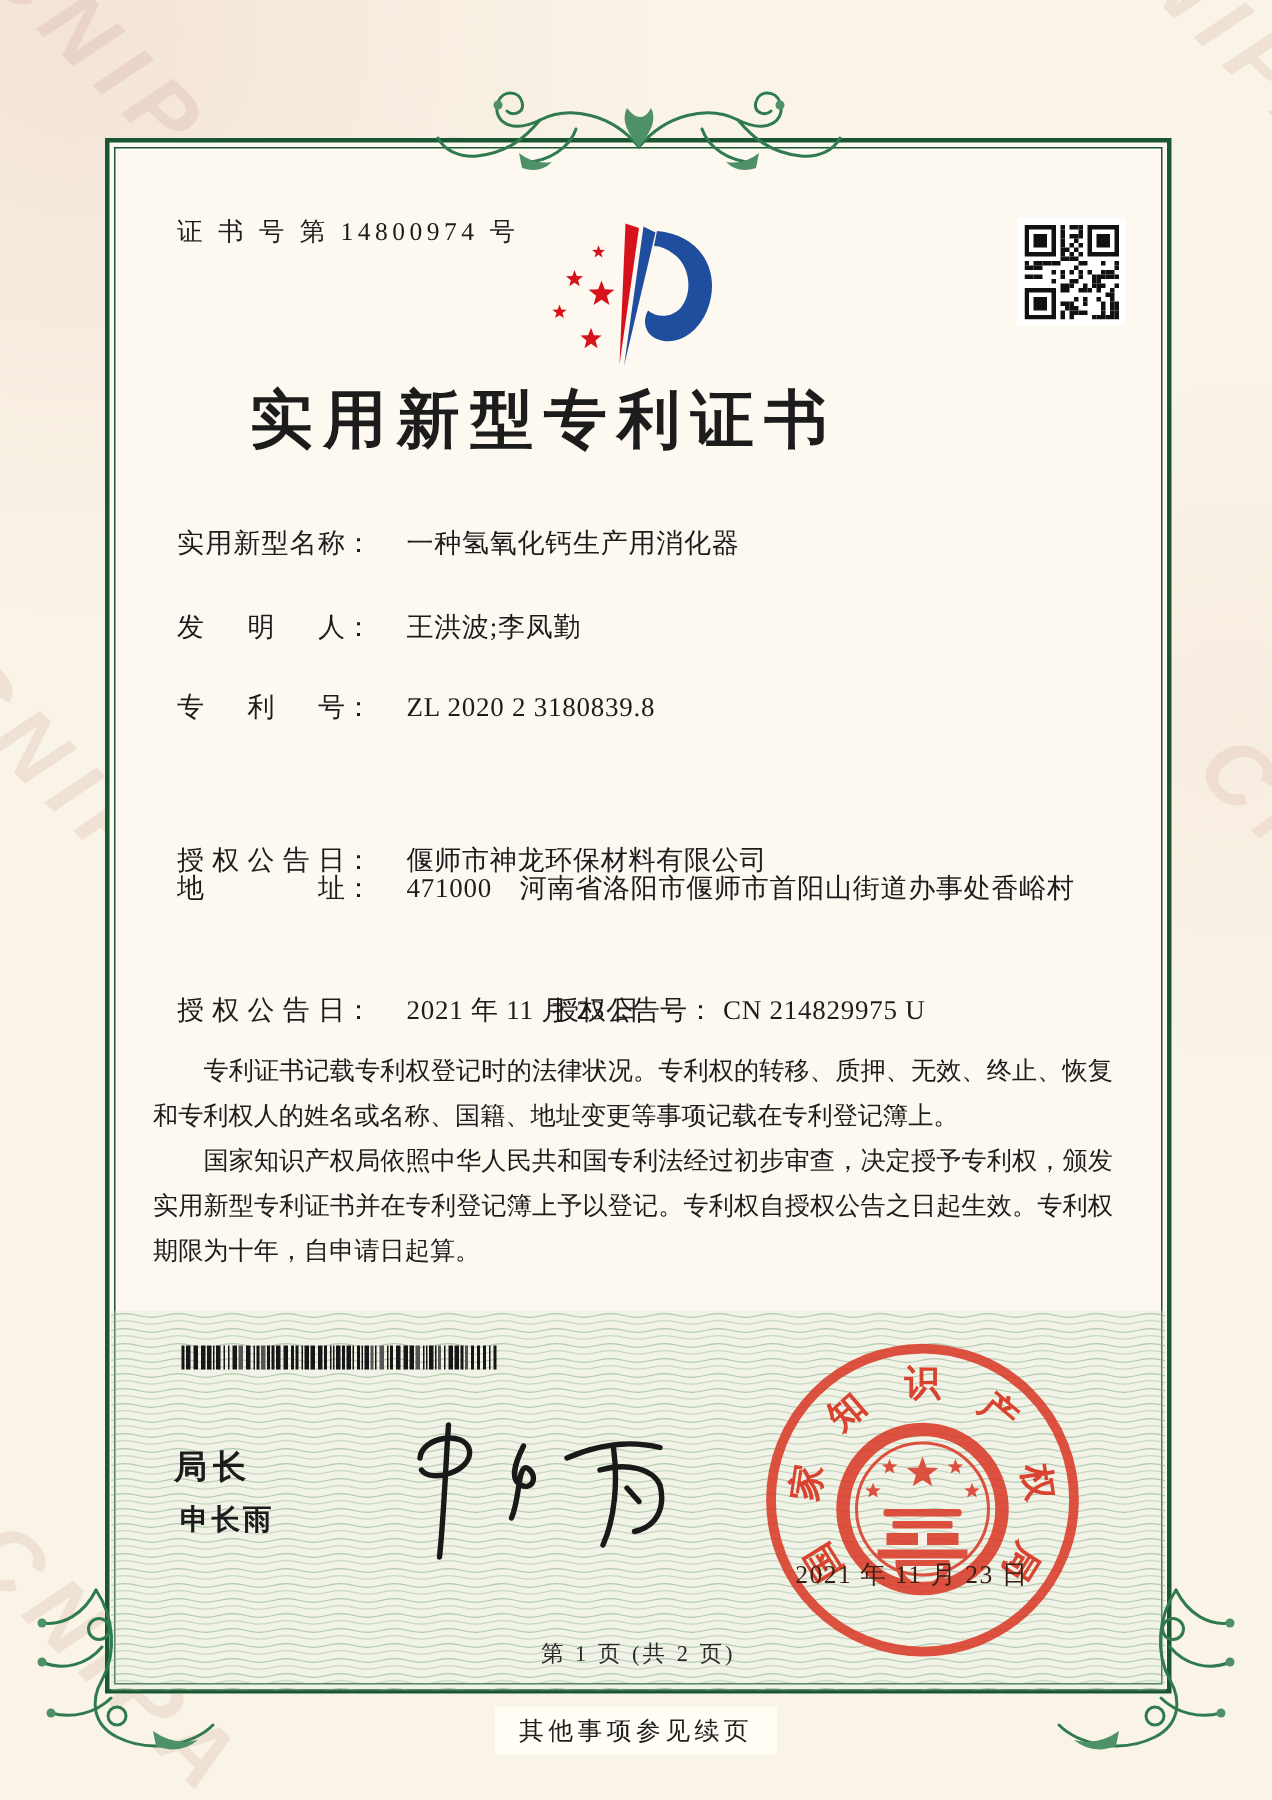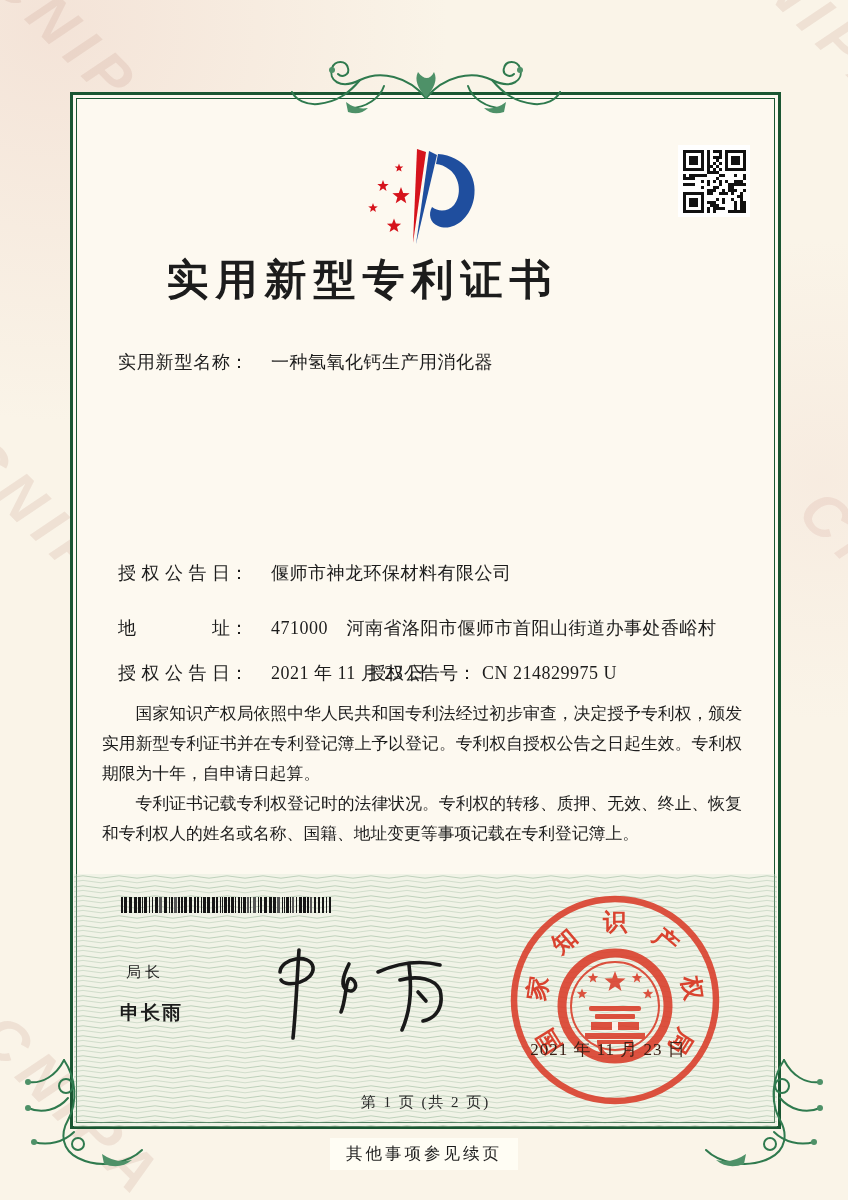--- a/index.html
+++ b/index.html
@@ -43,22 +43,22 @@
   .fcolon{display:inline-block;}
   .fval{margin-left:23px;letter-spacing:.5px;}
   .fpair2{position:absolute;left:250px;top:0;}
   .fpair2 .fval{margin-left:6px;}
   .paras{position:absolute;left:102px;top:699px;width:640px;z-index:5;
     font-size:16.8px;line-height:30px;text-align:justify;}
   .paras p{margin:0;text-indent:2em;}
   .barcode{position:absolute;left:121px;top:897px;width:216px;height:16px;z-index:6;
     display:flex;align-items:stretch;}
   .barcode i{display:block;height:100%;}
-  .signer-title{position:absolute;left:126px;top:963px;font-size:15px;z-index:6;
-    font-family:"Liberation Sans",sans-serif;font-weight:400;letter-spacing:4px;}
+  .signer-title{position:absolute;left:116px;top:963px;font-size:22px;z-index:6;
+    font-family:"Liberation Sans",sans-serif;font-weight:700;letter-spacing:4px;}
   .signer-name{position:absolute;left:120px;top:1000px;font-size:19px;z-index:6;
     font-family:"Liberation Sans",sans-serif;font-weight:600;letter-spacing:2px;}
   .signature{position:absolute;left:252px;top:936px;z-index:6;}
   .seal{position:absolute;left:505px;top:890px;width:220px;height:220px;z-index:7;opacity:.95;}
   .seal-date{position:absolute;left:528px;top:1038px;width:160px;text-align:center;
     font-size:17px;color:#3a2016;letter-spacing:1px;z-index:8;}
   .pageno{position:absolute;left:70px;top:1093px;width:711px;text-align:center;
     font-size:15px;color:#2a2a2a;z-index:6;letter-spacing:2px;}
   .footnote{position:absolute;left:0;top:1138px;width:848px;text-align:center;z-index:5;}
   .footnote span{display:inline-block;background:#fffdf4;padding:5px 16px;font-size:16.5px;
@@ -182,20 +182,21 @@
         <circle cx="60" cy="86" r="6"></circle>
     </g>
     <g fill="#4e9168">
       <circle cx="10" cy="24" r="3"></circle>
         <circle cx="10" cy="50" r="3"></circle>
         <circle cx="16" cy="84" r="3"></circle>
       <path d="M84,96 q14,10 30,6 q-12,10 -28,4 Z"></path>
     </g>
   </svg>
 
+  <div class="cert-no">证 书 号 第 14800974 号</div>
 
   <div class="qr">
     <svg id="qrsvg" width="63" height="63">
         <rect x="24" y="0" width="3" height="3" fill="#111"></rect>
         <rect x="30" y="0" width="3" height="3" fill="#111"></rect>
         <rect x="33" y="0" width="3" height="3" fill="#111"></rect>
         <rect x="36" y="0" width="3" height="3" fill="#111"></rect>
         <rect x="24" y="3" width="3" height="3" fill="#111"></rect>
         <rect x="36" y="3" width="3" height="3" fill="#111"></rect>
         <rect x="24" y="6" width="3" height="3" fill="#111"></rect>
@@ -327,36 +328,42 @@
       <polygon points="35.0,41.0 37.2,46.9 43.6,47.2 38.6,51.2 40.3,57.3 35.0,53.8 29.7,57.3 31.4,51.2 26.4,47.2 32.8,46.9" fill="#d6131c"></polygon>
       <polygon points="7.0,57.0 8.2,60.3 11.8,60.5 9.0,62.6 9.9,66.0 7.0,64.1 4.1,66.0 5.0,62.6 2.2,60.5 5.8,60.3" fill="#d6131c"></polygon>
       <polygon points="28.0,72.5 29.9,77.5 35.1,77.7 31.0,81.0 32.4,86.1 28.0,83.2 23.6,86.1 25.0,81.0 20.9,77.7 26.1,77.5" fill="#d6131c"></polygon>
     </svg>
 
   <div class="title">实用新型专利证书</div>
 
   <div class="frow" style="top:350px">
     <span class="flabel">实用新型名称</span><span class="fcolon">：</span><span class="fval">一种氢氧化钙生产用消化器</span>
   </div>
+  <div class="frow" style="top:406px">
+    <span class="flabel">发明人</span><span class="fcolon">：</span><span class="fval">王洪波;李凤勤</span>
+  </div>
+  <div class="frow" style="top:459px">
+    <span class="flabel">专利号</span><span class="fcolon">：</span><span class="fval">ZL 2020 2 3180839.8</span>
+  </div>
   <div class="frow" style="top:561px">
     <span class="flabel">授权公告日</span><span class="fcolon">：</span><span class="fval">偃师市神龙环保材料有限公司</span>
   </div>
-  <div class="frow" style="top:616px">
+  <div class="frow" style="top:580px">
     <span class="flabel">地址</span><span class="fcolon">：</span><span class="fval">471000　河南省洛阳市偃师市首阳山街道办事处香峪村</span>
   </div>
   <div class="frow" style="top:661px">
     <span class="flabel">授权公告日</span><span class="fcolon">：</span><span class="fval">2021 年 11 月 23 日</span>
     <span class="fpair2">
       <span>授权公告号</span><span>：</span><span class="fval">CN 214829975 U</span>
     </span>
   </div>
 
   <div class="paras">
+    <p>专利证书记载专利权登记时的法律状况。专利权的转移、质押、无效、终止、恢复和专利权人的姓名或名称、国籍、地址变更等事项记载在专利登记簿上。</p>
     <p>国家知识产权局依照中华人民共和国专利法经过初步审查，决定授予专利权，颁发实用新型专利证书并在专利登记簿上予以登记。专利权自授权公告之日起生效。专利权期限为十年，自申请日起算。</p>
-    <p>专利证书记载专利权登记时的法律状况。专利权的转移、质押、无效、终止、恢复和专利权人的姓名或名称、国籍、地址变更等事项记载在专利登记簿上。</p>
   </div>
 
   <div class="barcode" id="barcode">
       <i style="width: 2px; margin-right: 1px; background: rgb(22, 22, 22);"></i>
       <i style="width: 3px; margin-right: 2px; background: rgb(22, 22, 22);"></i>
       <i style="width: 3px; margin-right: 2px; background: rgb(22, 22, 22);"></i>
       <i style="width: 3px; margin-right: 1px; background: rgb(22, 22, 22);"></i>
       <i style="width: 3px; margin-right: 1px; background: rgb(22, 22, 22);"></i>
       <i style="width: 1px; margin-right: 1px; background: rgb(22, 22, 22);"></i>
       <i style="width: 3px; margin-right: 2px; background: rgb(22, 22, 22);"></i>

